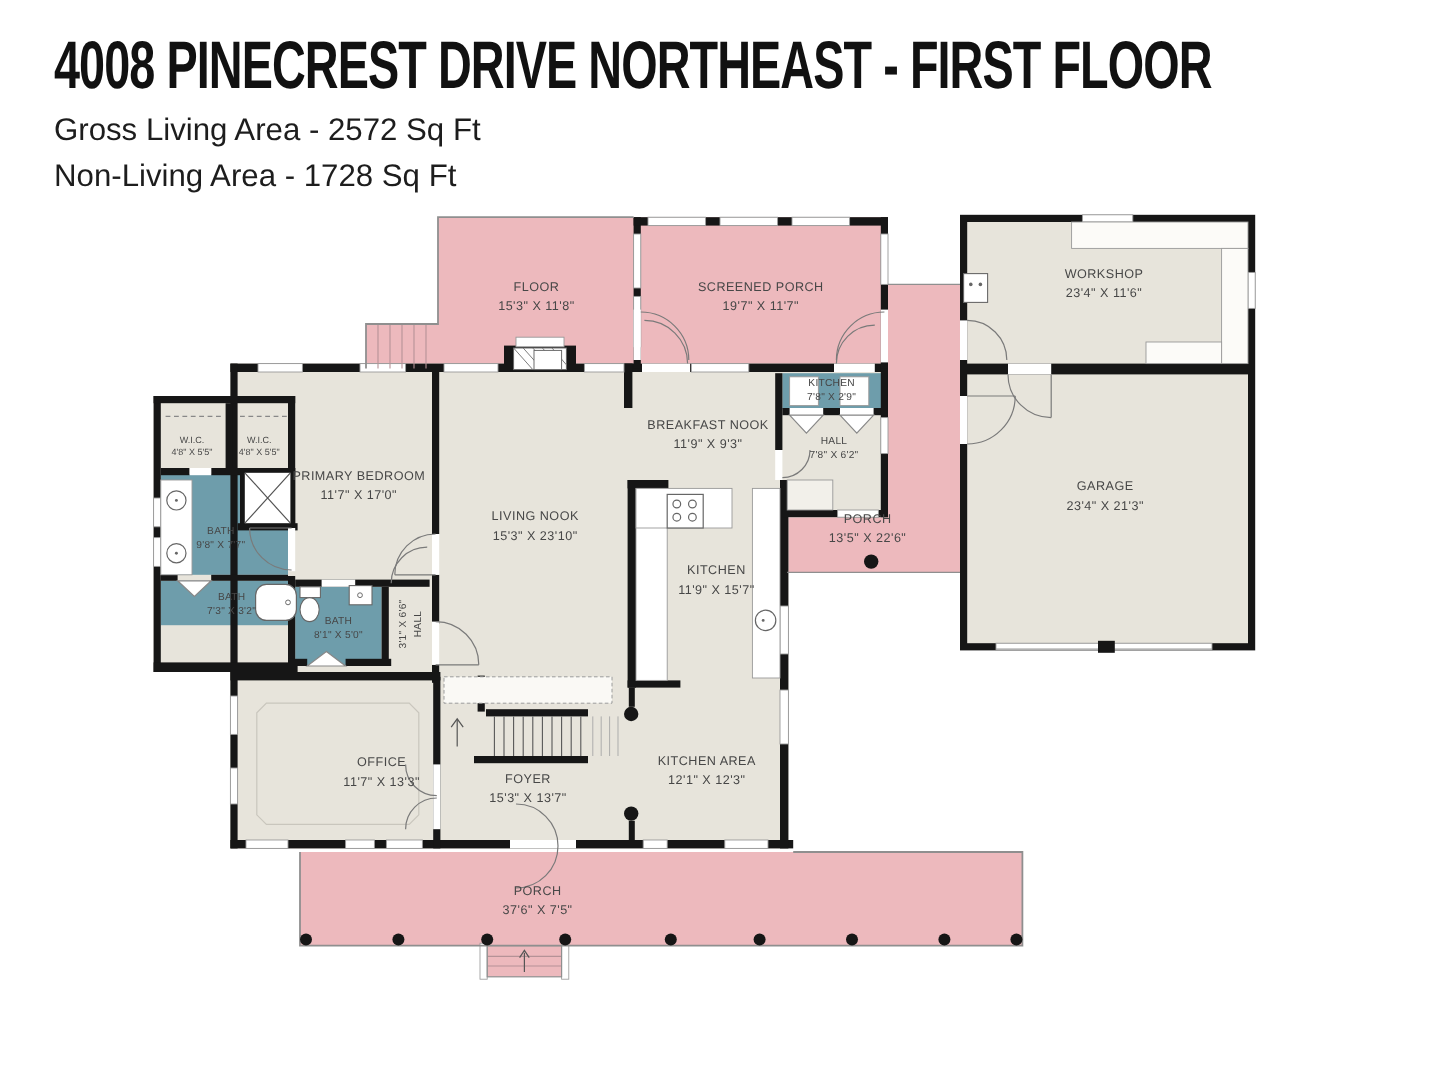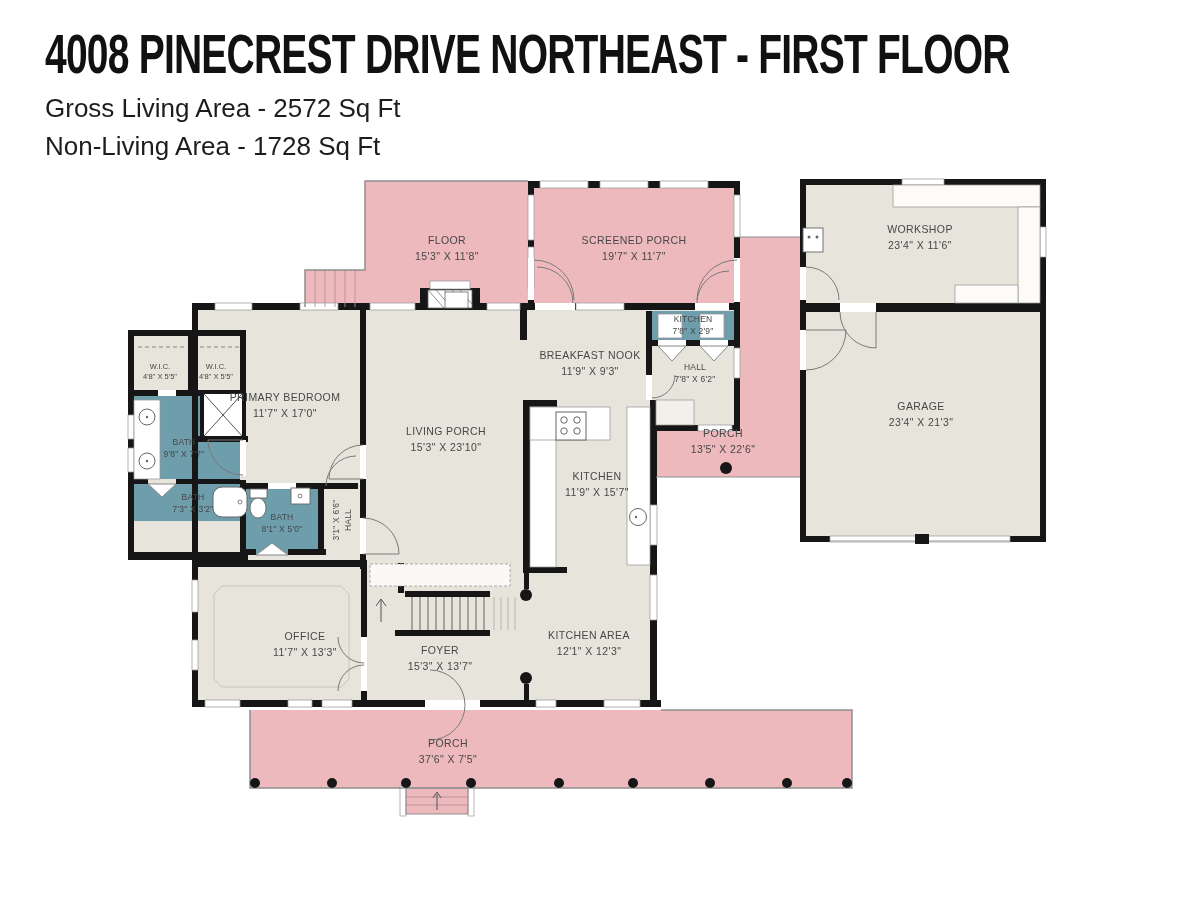--- a/index.html
+++ b/index.html
@@ -298,26 +298,26 @@
         <span>7'8" X 6'2"</span>
       </div>
   <div class="lbl" style="left:921px;top:414px">
     <span>GARAGE</span>
         <span>23'4" X 21'3"</span>
       </div>
   <div class="lbl" style="left:723px;top:441px">
     <span>PORCH</span>
         <span>13'5" X 22'6"</span>
       </div>
-  <div class="lbl" style="left:285px;top:405px">
+  <div class="lbl" style="left:299px;top:405px">
     <span>PRIMARY BEDROOM</span>
         <span>11'7" X 17'0"</span>
       </div>
   <div class="lbl" style="left:446px;top:439px">
-    <span>LIVING PORCH</span>
+    <span>LIVING NOOK</span>
         <span>15'3" X 23'10"</span>
       </div>
   <div class="lbl" style="left:597px;top:484px">
     <span>KITCHEN</span>
         <span>11'9" X 15'7"</span>
       </div>
   <div class="lbl xs" style="left:160px;top:372px">
     <span>W.I.C.</span>
         <span>4'8" X 5'5"</span>
       </div>
@@ -334,21 +334,21 @@
         <span>7'3" X 3'2"</span>
       </div>
   <div class="lbl sm" style="left:282px;top:523px">
     <span>BATH</span>
         <span>8'1" X 5'0"</span>
       </div>
   <div class="lbl sm vert" style="left:342px;top:520px">
     <span>3'1" X 6'6"</span>
         <span>HALL</span>
       </div>
-  <div class="lbl" style="left:305px;top:644px">
+  <div class="lbl" style="left:318px;top:644px">
     <span>OFFICE</span>
         <span>11'7" X 13'3"</span>
       </div>
   <div class="lbl" style="left:440px;top:658px">
     <span>FOYER</span>
         <span>15'3" X 13'7"</span>
       </div>
   <div class="lbl" style="left:589px;top:643px">
     <span>KITCHEN AREA</span>
         <span>12'1" X 12'3"</span>

